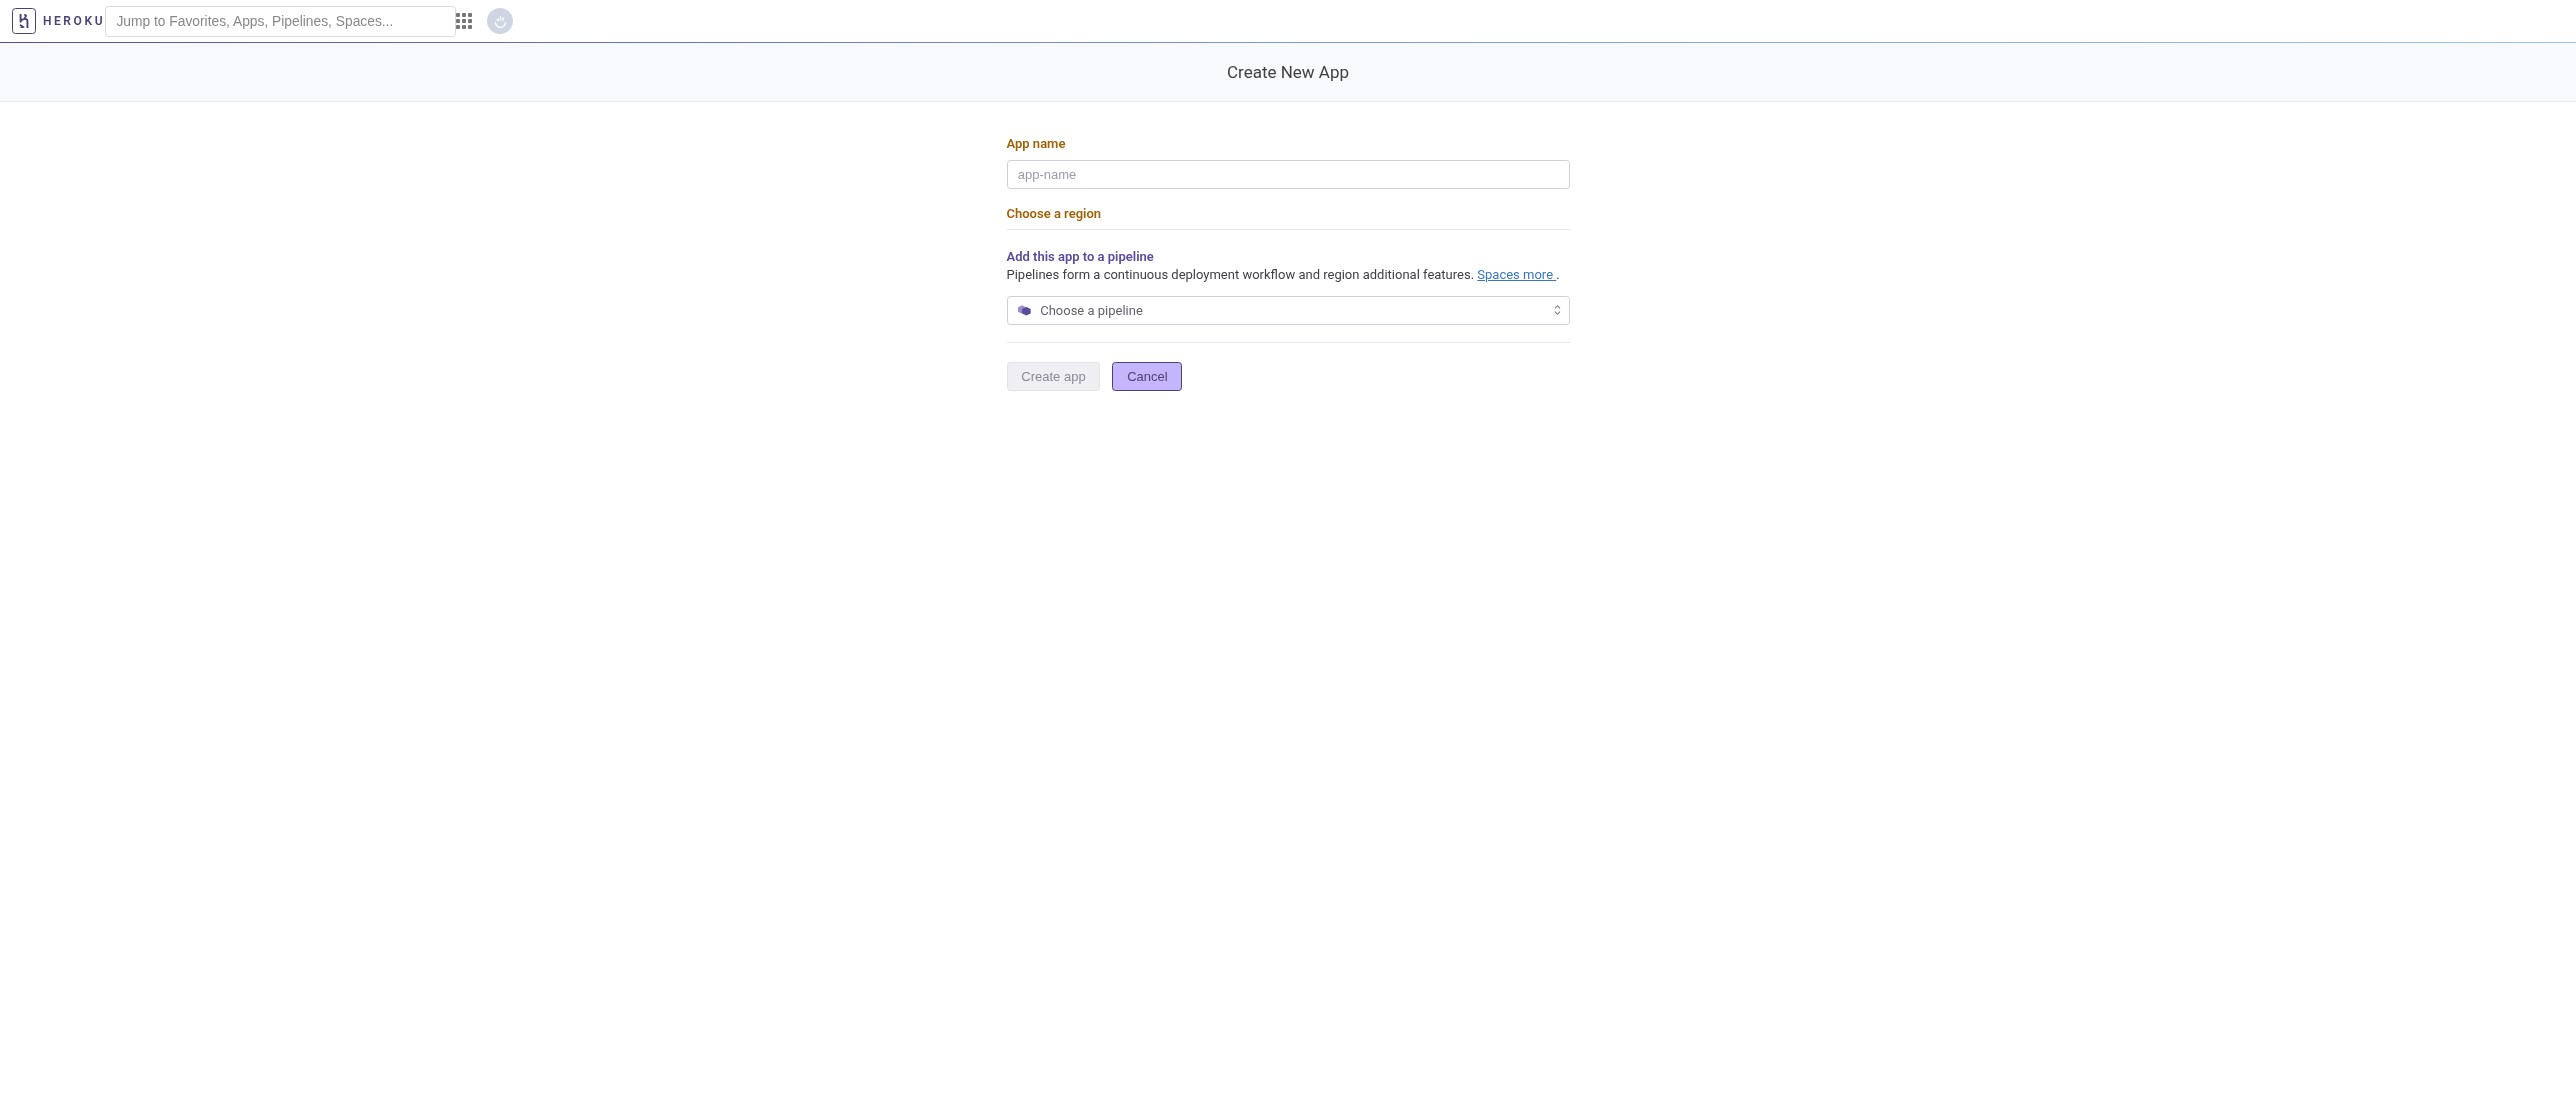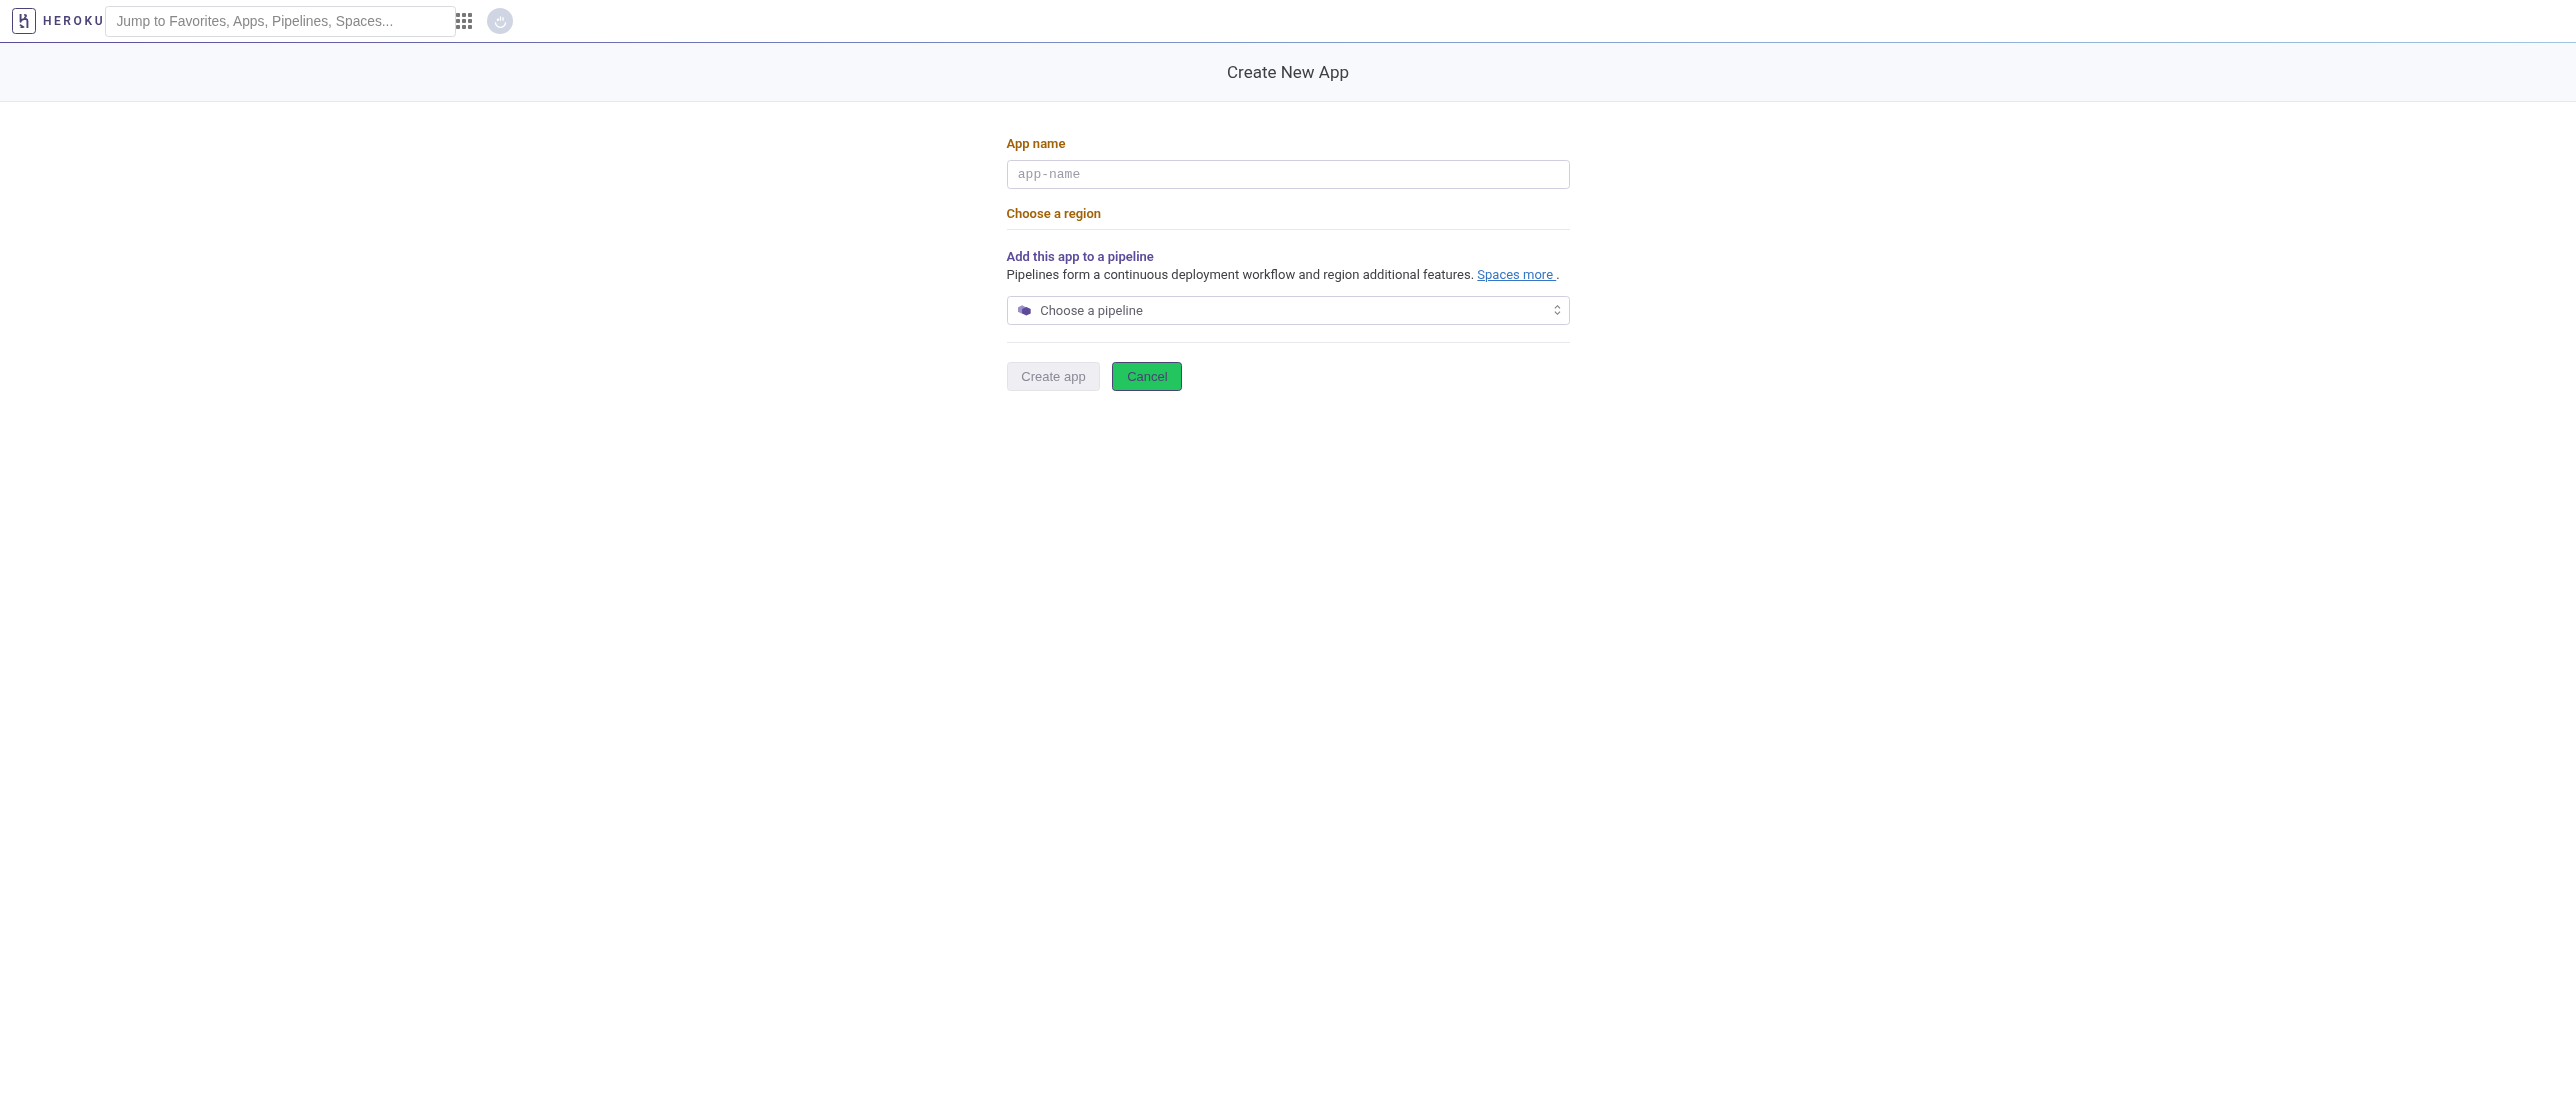--- a/index.html
+++ b/index.html
@@ -113,21 +113,20 @@
     }
     .form-input {
       width: 100%;
       height: 29px;
       border: 0.9px solid #cfcfe0;
       border-radius: 3.4px;
       padding: 0 10.3px;
       font-size: 13px;
       background: #fff;
       margin-bottom: 17px;
-      font-family: Liberation Mono, monospace;
     }
     .form-input::placeholder {
       color: #9c9ca8;
     }
     .select-wrap {
       position: relative;
       width: 100%;
       margin-bottom: 17px;
     }
     .select-box {
@@ -231,21 +230,21 @@
       display: inline-flex;
       align-items: center;
     }
     .btn-primary-disabled {
       background: #efeff3;
       border: 0.9px solid #e2e2e9;
       color: #8a8a97;
       cursor: default;
     }
     .btn-secondary {
-      background: #22c55e;
+      background: #c4b5fd;
       border: 0.9px solid #4a4376;
       color: #4a4376;
       text-align: right;
     }
   </style>
 </head>
 <body>
 
 <header class="topbar">
   <div class="logo">

